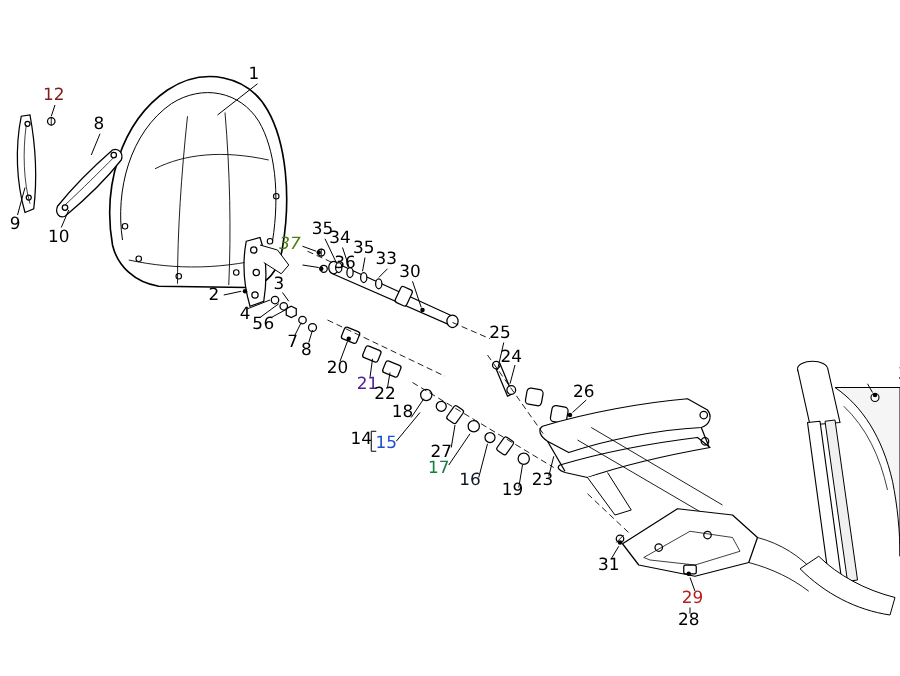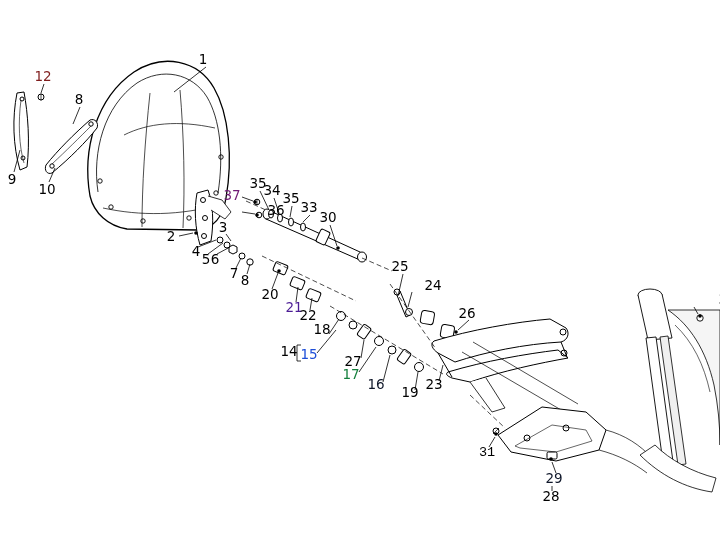--- a/index.html
+++ b/index.html
@@ -211,21 +211,21 @@
   </svg>
 
   <div id="labels-layer">
       <span class="part-label" style="left: 203px; top: 60px; color: rgb(0, 0, 0);">1</span>
       <span class="part-label" style="left: 43px; top: 77px; color: #7f1d1d;">12</span>
       <span class="part-label" style="left: 79px; top: 100px; color: rgb(0, 0, 0);">8</span>
       <span class="part-label" style="left: 12px; top: 180px; color: rgb(0, 0, 0);">9</span>
       <span class="part-label" style="left: 47px; top: 190px; color: rgb(0, 0, 0);">10</span>
       <span class="part-label" style="left: 171px; top: 237px; color: rgb(0, 0, 0);">2</span>
       <span class="part-label" style="left: 223px; top: 228px; color: rgb(0, 0, 0);">3</span>
-      <span class="part-label" style="left: 232px; top: 196px; color: #701a75;">37</span>
+      <span class="part-label" style="left: 232px; top: 196px; color: #4d7c0f; font-style: italic;">37</span>
       <span class="part-label" style="left: 232px; top: 211px; color: rgb(0, 0, 0); margin-left: 44px;">36</span>
       <span class="part-label" style="left: 258px; top: 184px; color: rgb(0, 0, 0);">35</span>
       <span class="part-label" style="left: 272px; top: 191px; color: rgb(0, 0, 0);">34</span>
       <span class="part-label" style="left: 291px; top: 199px; color: rgb(0, 0, 0);">35</span>
       <span class="part-label" style="left: 309px; top: 208px; color: rgb(0, 0, 0);">33</span>
       <span class="part-label" style="left: 328px; top: 218px; color: rgb(0, 0, 0);">30</span>
       <span class="part-label" style="left: 196px; top: 252px; color: rgb(0, 0, 0);">4</span>
       <span class="part-label" style="left: 206px; top: 260px; color: rgb(0, 0, 0);">5</span>
       <span class="part-label" style="left: 215px; top: 260px; color: rgb(0, 0, 0);">6</span>
       <span class="part-label" style="left: 234px; top: 274px; color: rgb(0, 0, 0);">7</span>
@@ -234,21 +234,21 @@
       <span class="part-label" style="left: 294px; top: 308px; color: #4c1d95;">21</span>
       <span class="part-label" style="left: 308px; top: 316px; color: rgb(0, 0, 0);">22</span>
       <span class="part-label" style="left: 322px; top: 330px; color: rgb(0, 0, 0);">18</span>
       <span class="part-label" style="left: 289px; top: 352px; color: rgb(0, 0, 0);">14</span>
       <span class="part-label" style="left: 309px; top: 355px; color: #1d4ed8;">15</span>
       <span class="part-label" style="left: 353px; top: 362px; color: rgb(0, 0, 0);">27</span>
       <span class="part-label" style="left: 351px; top: 375px; color: #15803d;">17</span>
       <span class="part-label" style="left: 376px; top: 385px; color: #0f172a;">16</span>
       <span class="part-label" style="left: 410px; top: 393px; color: rgb(0, 0, 0);">19</span>
       <span class="part-label" style="left: 400px; top: 267px; color: rgb(0, 0, 0);">25</span>
-      <span class="part-label" style="left: 409px; top: 286px; color: rgb(0, 0, 0); margin-left: 24px;">24</span>
+      <span class="part-label" style="left: 409px; top: 286px; color: rgb(0, 0, 0);">24</span>
       <span class="part-label" style="left: 467px; top: 314px; color: rgb(0, 0, 0);">26</span>
       <span class="part-label" style="left: 434px; top: 385px; color: rgb(0, 0, 0);">23</span>
-      <span class="part-label" style="left: 487px; top: 453px; color: rgb(0, 0, 0); font-family: Liberation Mono, monospace;">31</span>
-      <span class="part-label" style="left: 554px; top: 479px; color: #0f172a;">29</span>
+      <span class="part-label" style="left: 487px; top: 453px; color: rgb(0, 0, 0);">31</span>
+      <span class="part-label" style="left: 554px; top: 479px; color: #b91c1c;">29</span>
       <span class="part-label" style="left: 551px; top: 497px; color: rgb(0, 0, 0);">28</span>
       <span class="part-label" style="left: 692px; top: 300px; color: rgb(0, 0, 0); margin-left: 35px;">32</span>
     </div>
 </div>
 
 </body></html>

